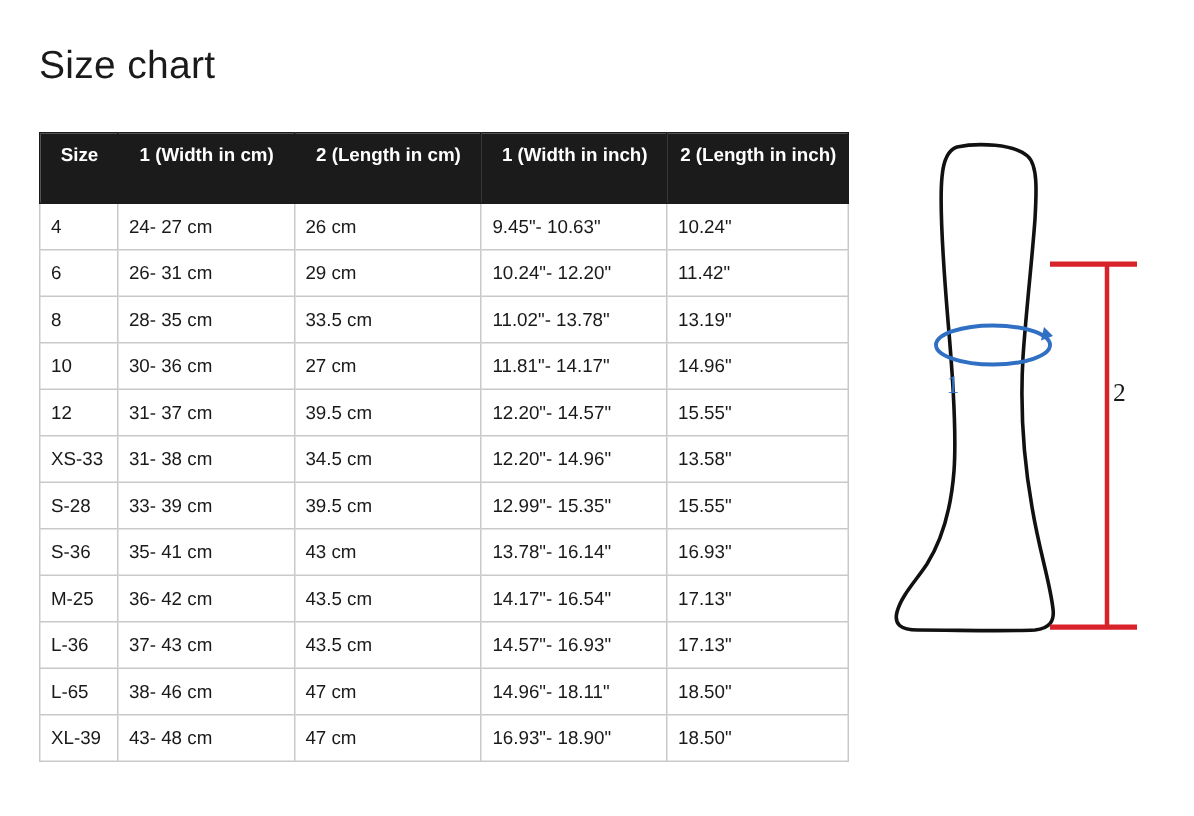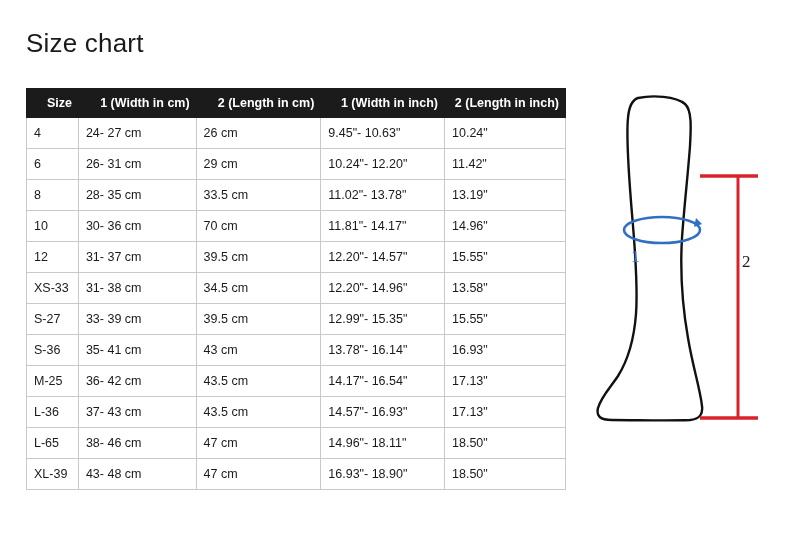--- a/index.html
+++ b/index.html
@@ -37,22 +37,22 @@
   }
   table.size-table {
     border-collapse: collapse;
     width: 540px;
     font-size: 12.5px;
   }
   table.size-table th {
     background: #1b1b1b;
     color: #ffffff;
     font-weight: bold;
-    text-align: right;
-    padding: 7px 6px 7px 7px;
+    text-align: center;
+    padding: 7px 6px 25px 7px;
     font-size: 12.5px;
     border: 1px solid #1b1b1b;
     white-space: nowrap;
   }
   table.size-table td {
     border: 1px solid #c9c9c9;
     padding: 8px 6px 8px 7px;
     font-size: 12.5px;
     color: #1a1a1a;
     background: #ffffff;
@@ -134,40 +134,40 @@
         <tr>
           <td>8</td>
           <td>28- 35 cm</td>
           <td>33.5 cm</td>
           <td>11.02"- 13.78"</td>
           <td>13.19"</td>
         </tr>
         <tr>
           <td>10</td>
           <td>30- 36 cm</td>
-          <td>70 cm</td>
+          <td>27 cm</td>
           <td>11.81"- 14.17"</td>
           <td>14.96"</td>
         </tr>
         <tr>
           <td>12</td>
           <td>31- 37 cm</td>
           <td>39.5 cm</td>
           <td>12.20"- 14.57"</td>
           <td>15.55"</td>
         </tr>
         <tr>
           <td>XS-33</td>
           <td>31- 38 cm</td>
           <td>34.5 cm</td>
           <td>12.20"- 14.96"</td>
           <td>13.58"</td>
         </tr>
         <tr>
-          <td>S-27</td>
+          <td>S-28</td>
           <td>33- 39 cm</td>
           <td>39.5 cm</td>
           <td>12.99"- 15.35"</td>
           <td>15.55"</td>
         </tr>
         <tr>
           <td>S-36</td>
           <td>35- 41 cm</td>
           <td>43 cm</td>
           <td>13.78"- 16.14"</td>

